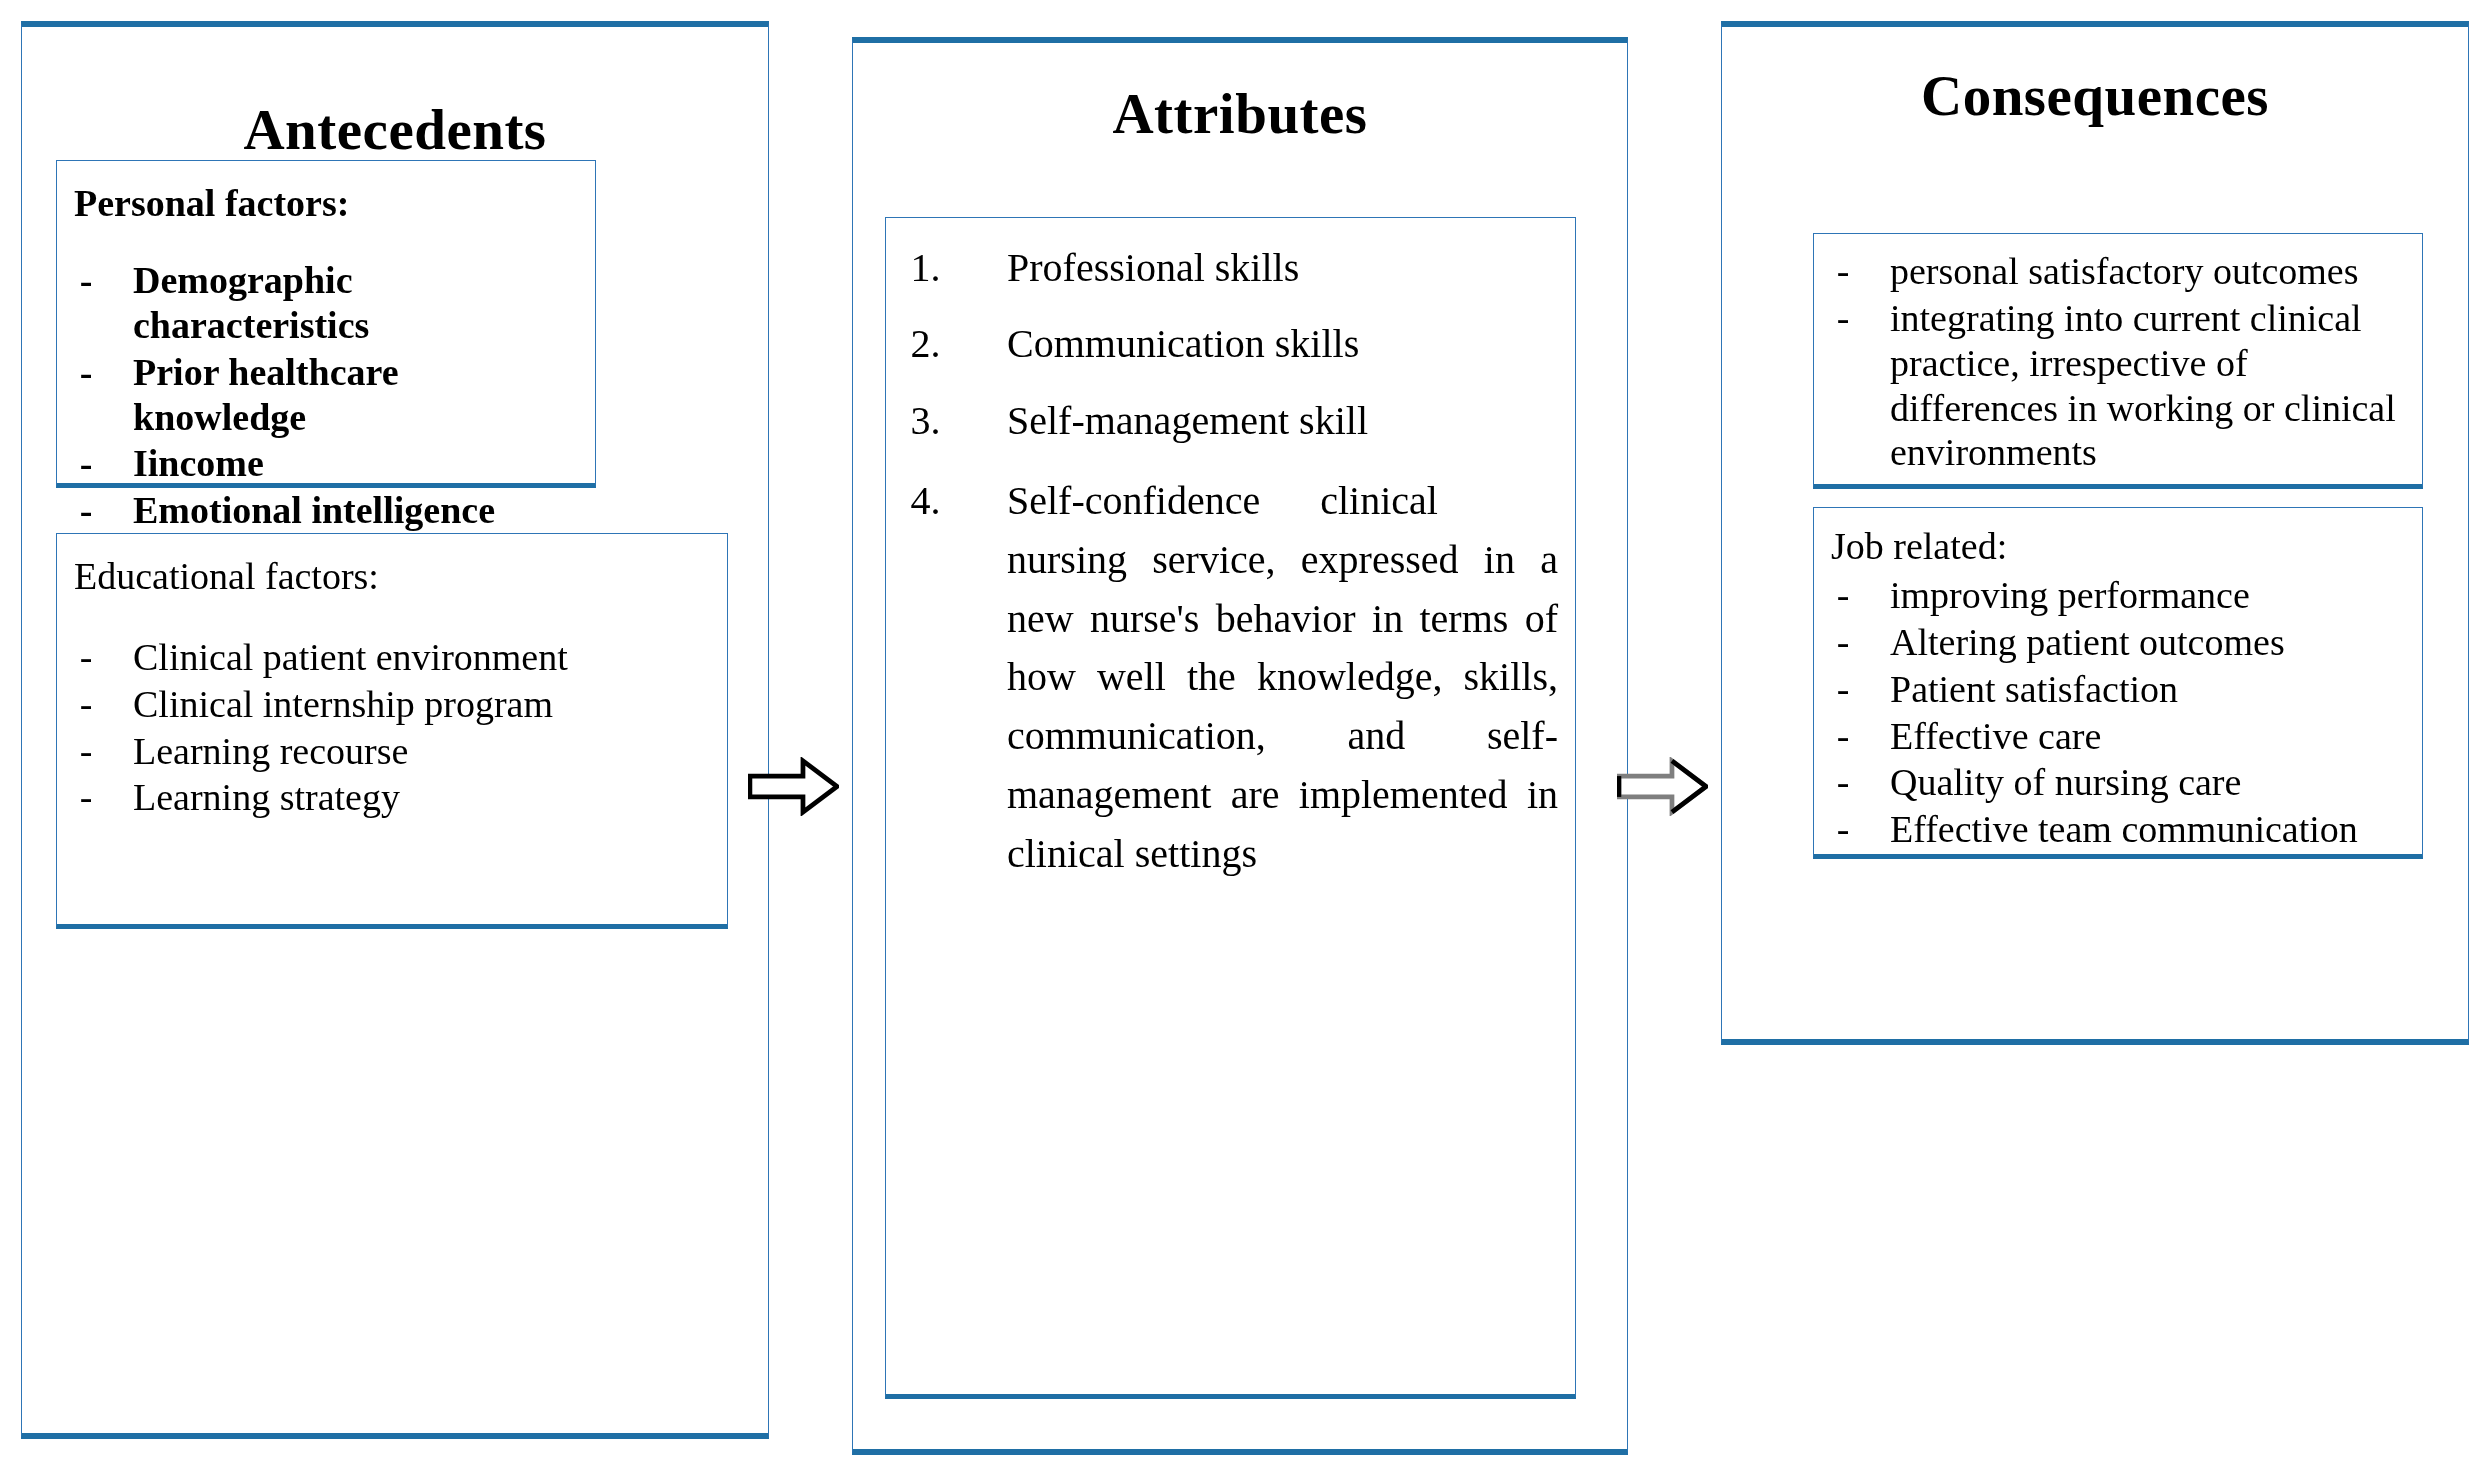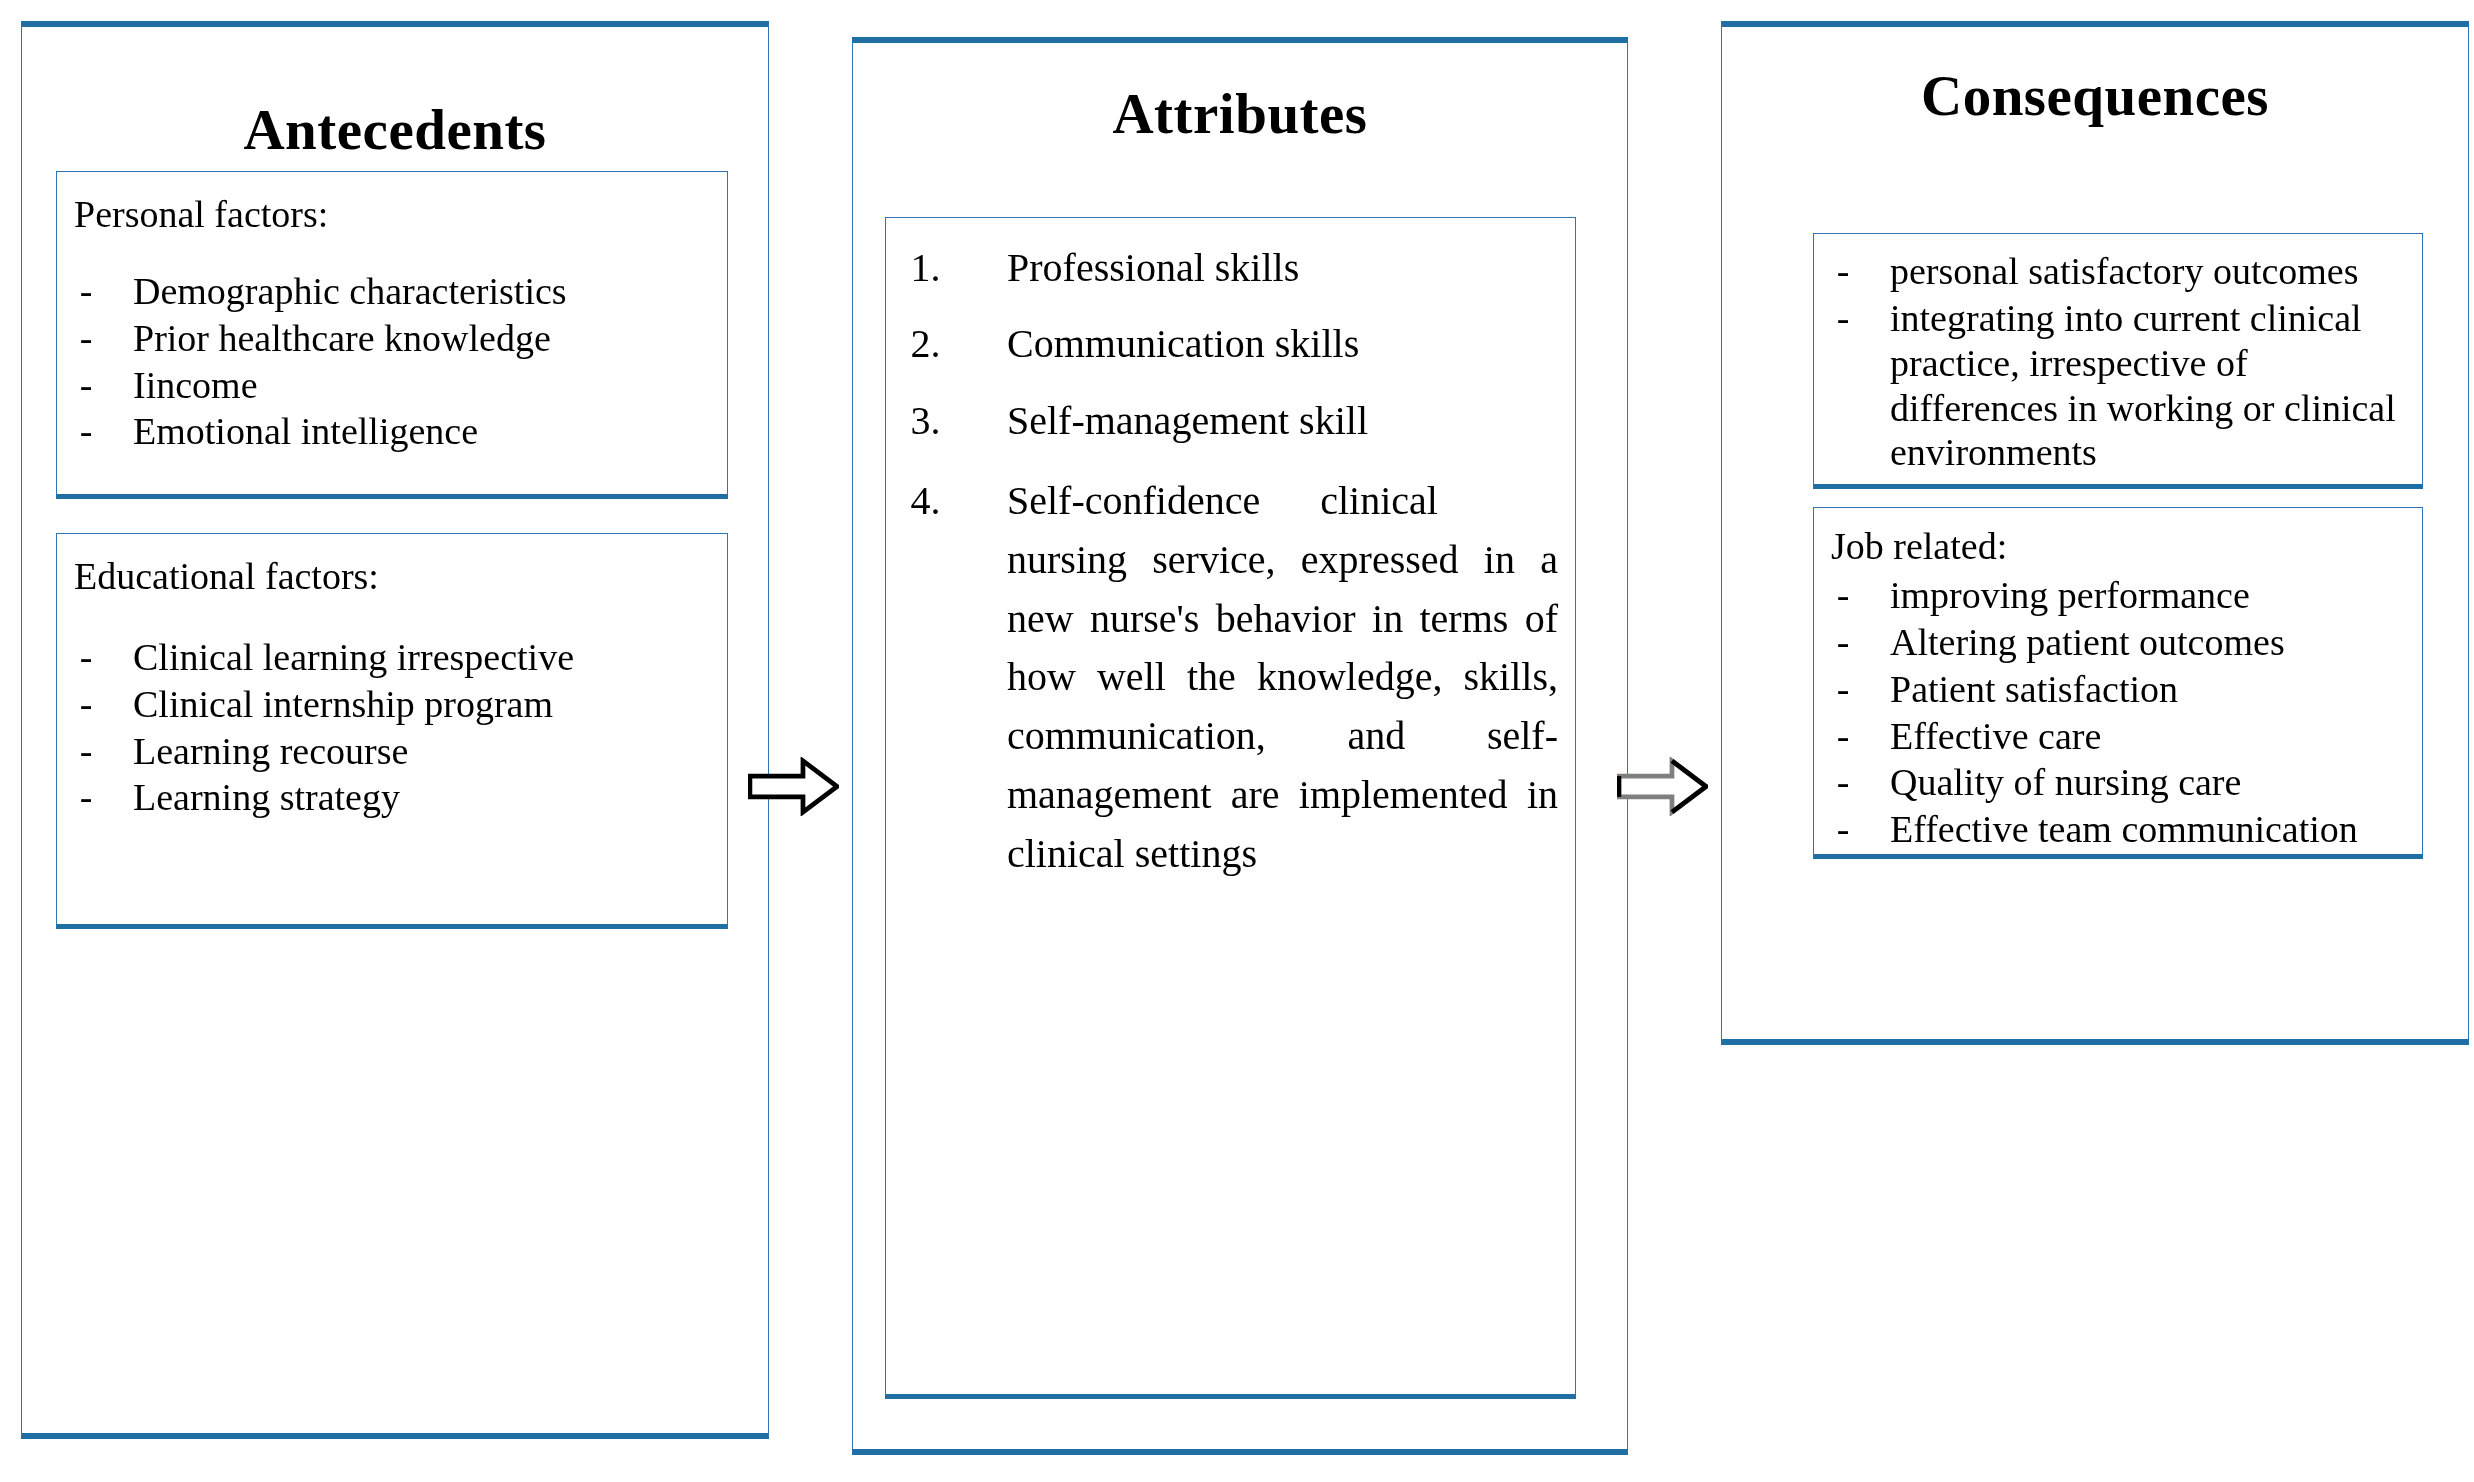--- a/index.html
+++ b/index.html
@@ -119,21 +119,21 @@
   .arrow-2 { left: 1617px; top: 757px; }
 </style>
 </head>
 <body>
 
 <div class="diagram">
 
   <div class="column col-antecedents">
     <div class="col-title">Antecedents</div>
 
-    <div class="inner-box" style="left:34px; top:144px; width:672px; height:328px;">
+    <div class="inner-box" style="left:34px; top:133px; width:540px; height:328px;font-weight:bold;">
       <div class="box-heading">Personal factors:</div>
       <ul class="dash-list" style="margin-top:32px;">
         <li>
           <span class="dash">-</span>
           <span>Demographic characteristics</span>
         </li>
         <li>
           <span class="dash">-</span>
           <span>Prior healthcare knowledge</span>
         </li>
@@ -146,21 +146,21 @@
           <span>Emotional intelligence</span>
         </li>
       </ul>
     </div>
 
     <div class="inner-box" style="left:34px; top:506px; width:672px; height:396px;">
       <div class="box-heading">Educational factors:</div>
       <ul class="dash-list" style="margin-top:36px;">
         <li>
           <span class="dash">-</span>
-          <span>Clinical learning irrespective</span>
+          <span>Clinical patient environment</span>
         </li>
         <li>
           <span class="dash">-</span>
           <span>Clinical internship program</span>
         </li>
         <li>
           <span class="dash">-</span>
           <span>Learning recourse</span>
         </li>
         <li>

